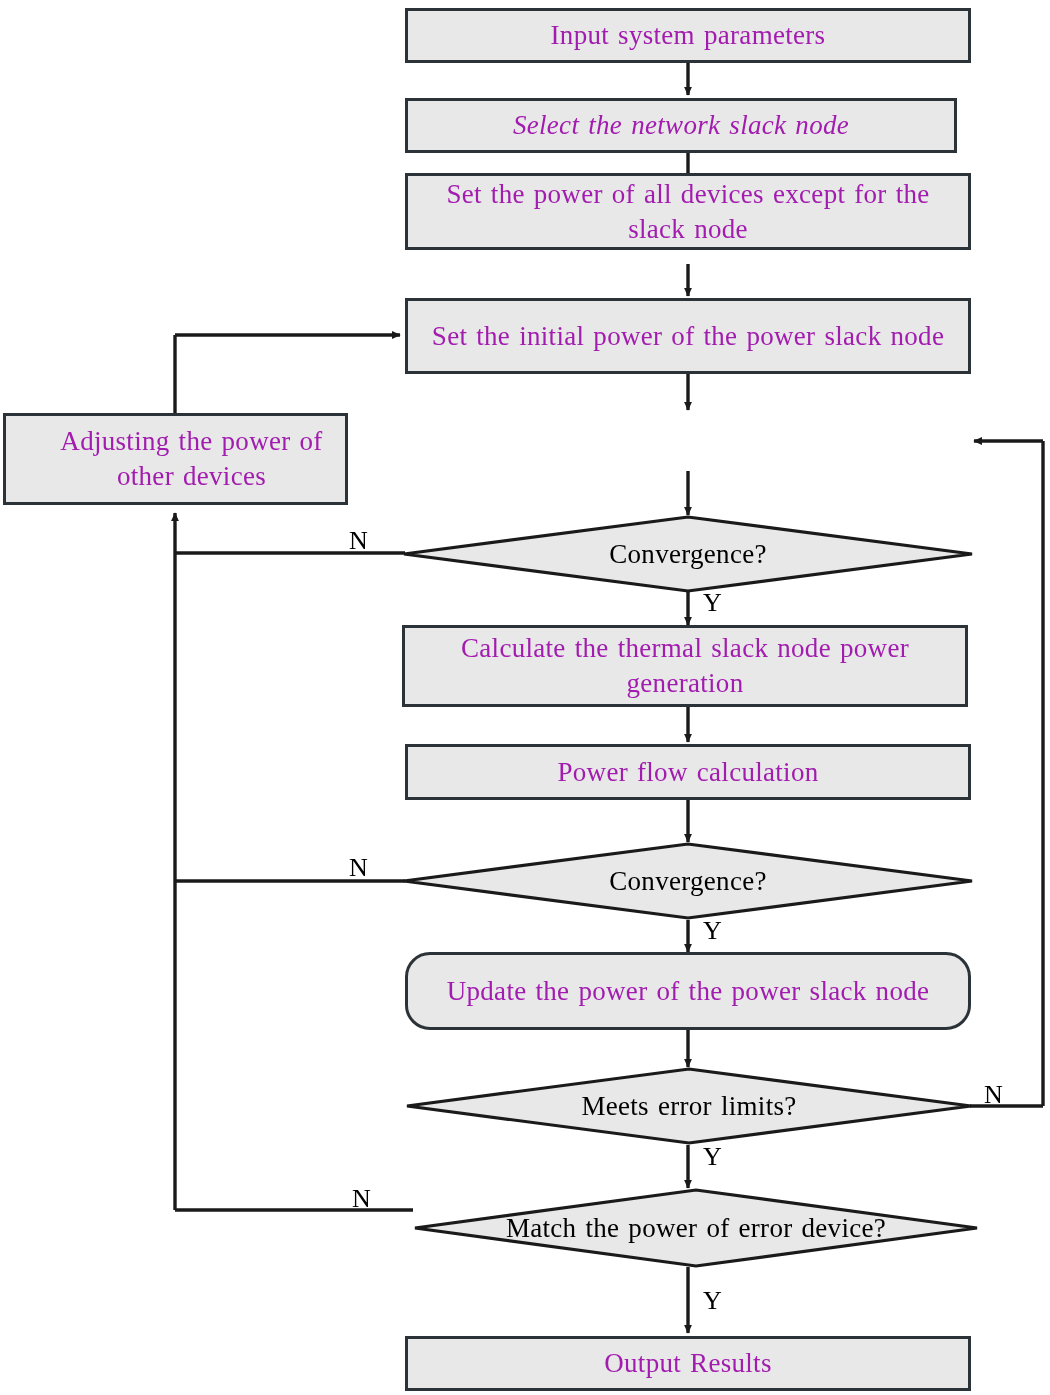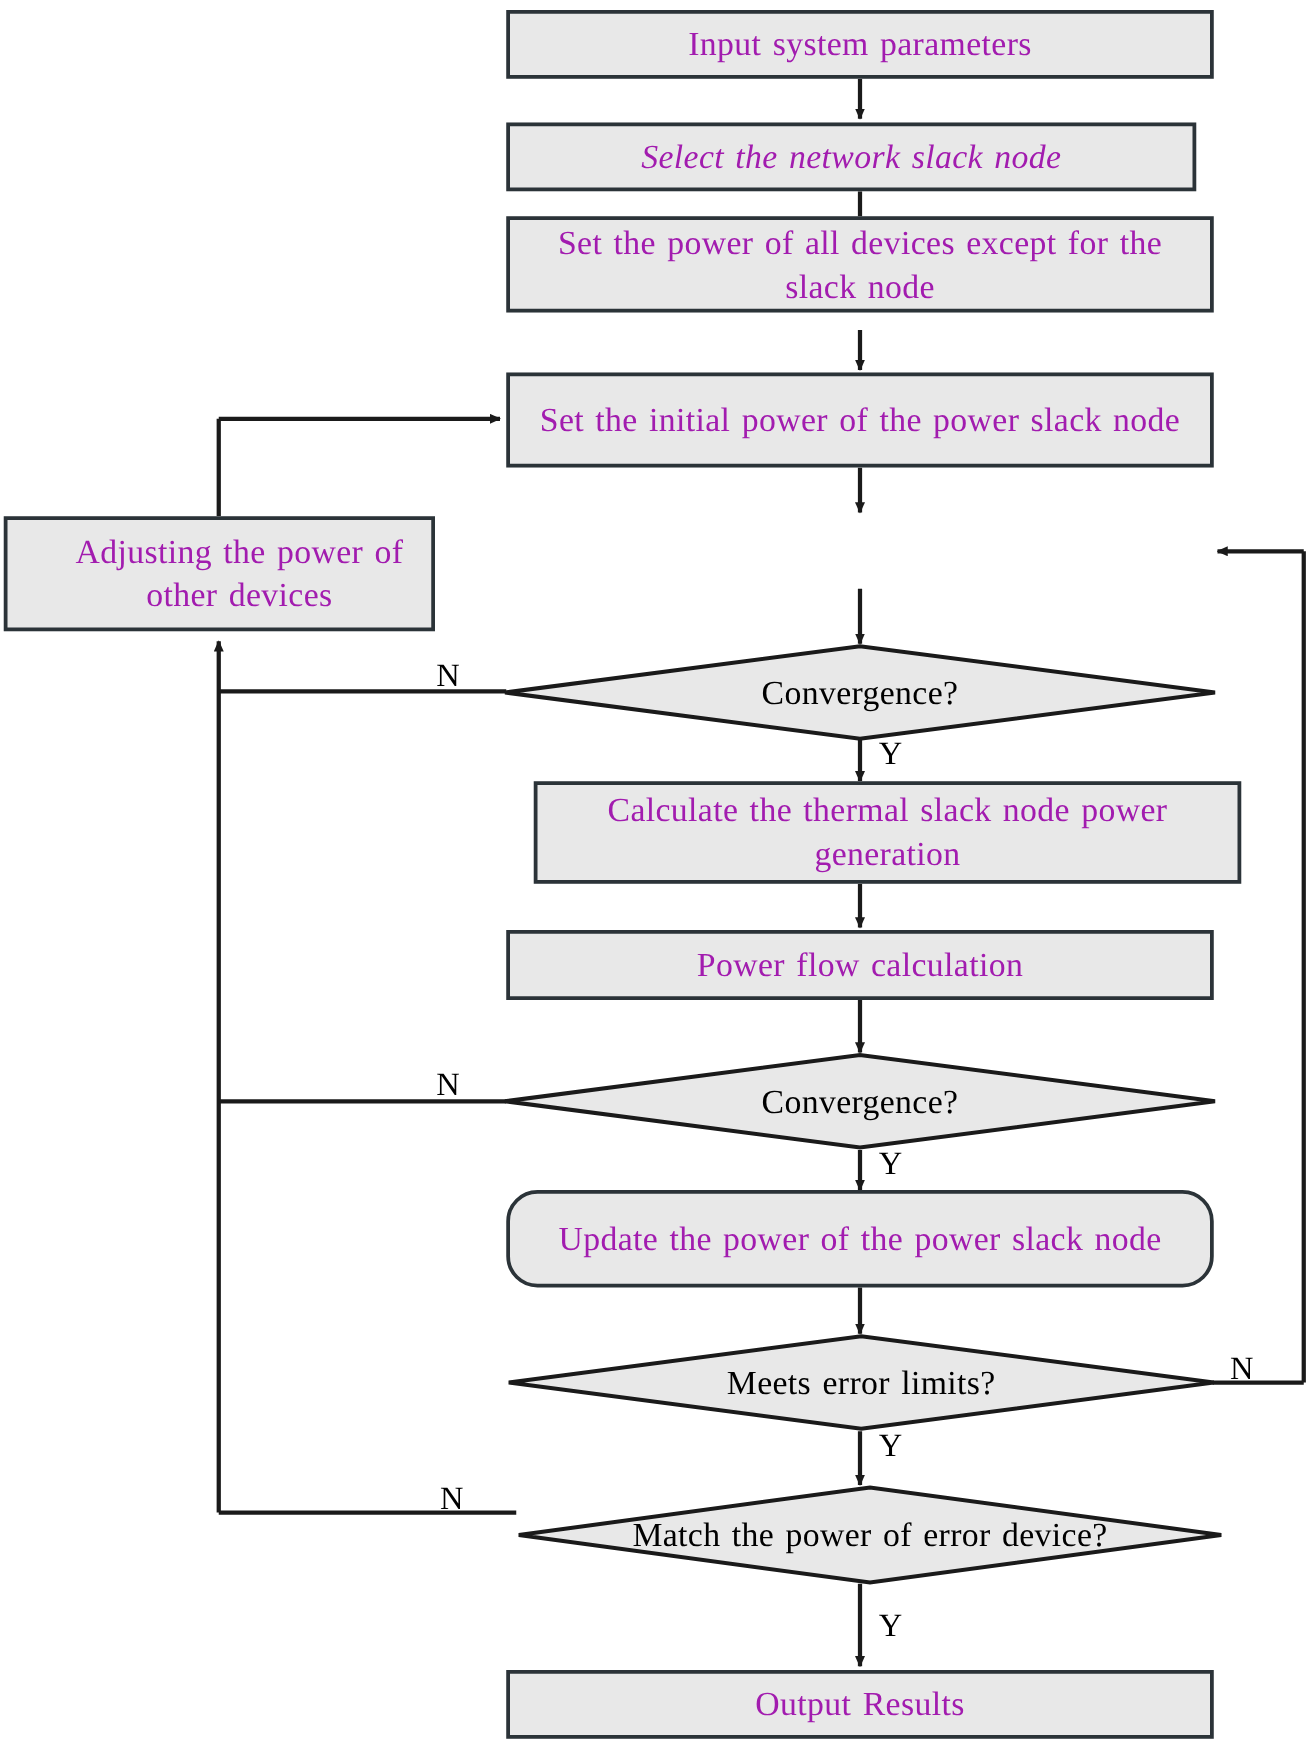--- a/index.html
+++ b/index.html
@@ -138,21 +138,21 @@
 
   <div class="node-box" style="left:405px; top:298px; width:566px; height:76px;">
     <span class="node-label">Set the initial power of the power slack node</span>
   </div>
 
 
   <div class="node-box" style="left:3px; top:413px; width:345px; height:92px;padding-left:40px;">
     <span class="node-label">Adjusting the power of other devices</span>
   </div>
 
-  <div class="node-box" style="left:427px; top:625px; width:566px; height:82px;">
+  <div class="node-box" style="left:402px; top:625px; width:566px; height:82px;">
     <span class="node-label">Calculate the thermal slack node power generation</span>
   </div>
 
   <div class="node-box" style="left:405px; top:744px; width:566px; height:56px;">
     <span class="node-label">Power flow calculation</span>
   </div>
 
   <div class="node-box" style="left:405px; top:952px; width:566px; height:78px;border-radius:25px;">
     <span class="node-label">Update the power of the power slack node</span>
   </div>

